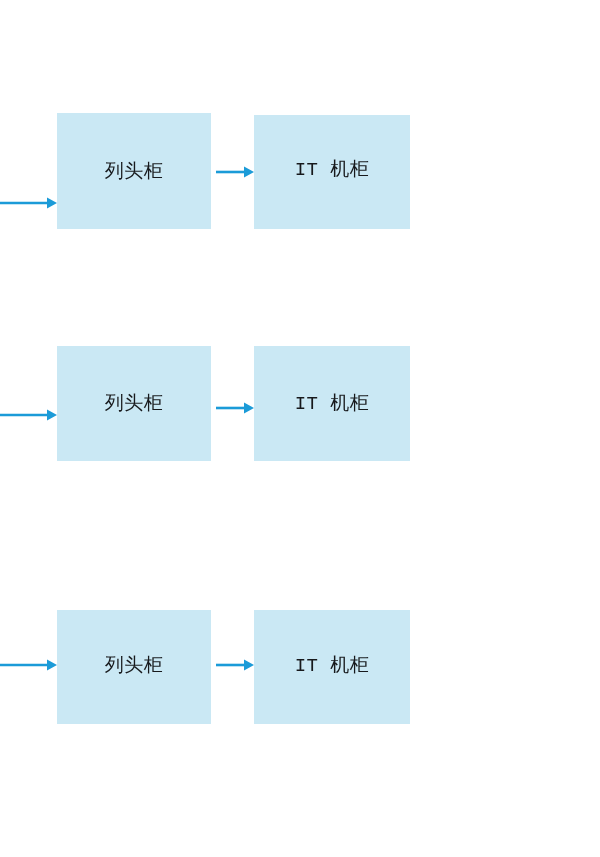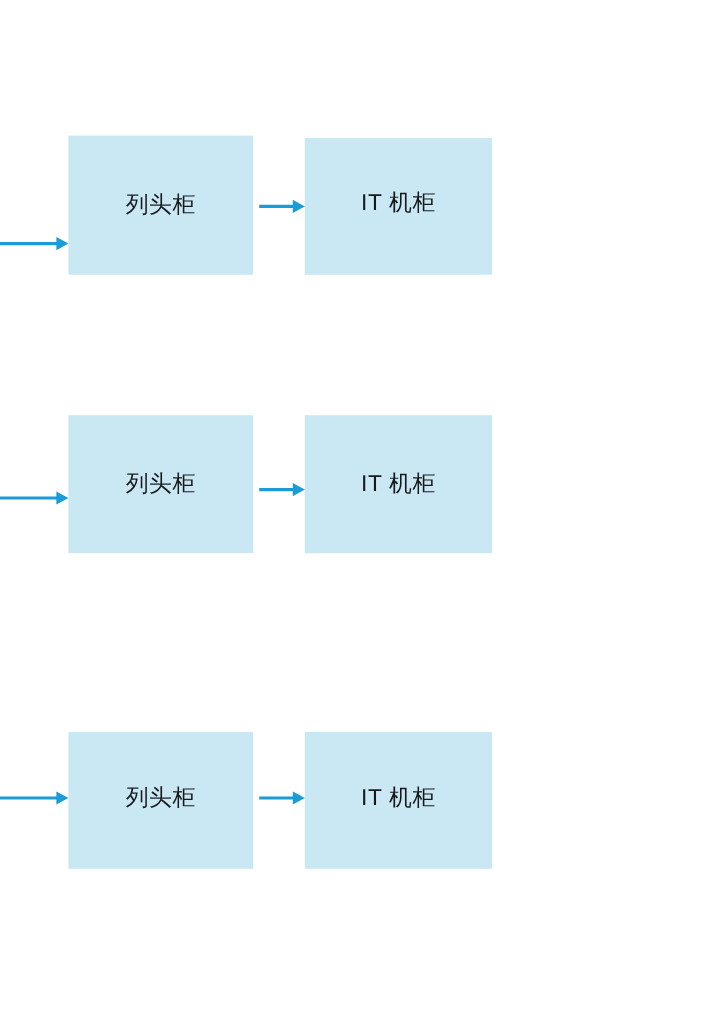--- a/index.html
+++ b/index.html
@@ -38,21 +38,21 @@
     height: 14px;
   }
   .arrow svg {
     display: block;
     overflow: visible;
   }
 </style>
 </head>
 <body>
 
-<div id="canvas" style="width: 600px; height: 857px; background: rgb(255, 255, 255);">
+<div id="canvas" style="width: 600px; height: 857px; background: rgb(255, 255, 255); font-family: Liberation Mono, monospace;">
     <div>
       <div class="node-box" style="left: 57px; top: 113px; width: 154px; height: 116px; background: rgb(202, 232, 244);"></div>
       <div class="node-label" style="left: 57px; width: 154px; top: 161px; color: rgb(23, 25, 28); position: absolute;">列头柜</div>
       <div class="node-box" style="left: 254px; top: 115px; width: 156px; height: 114px; background: rgb(202, 232, 244);"></div>
       <div class="node-label" style="left: 254px; width: 156px; top: 159px; color: rgb(23, 25, 28); position: absolute;">IT 机柜</div>
       <div class="arrow" style="left: 0px; top: 196px; width: 57px;">
         <svg width="57" height="14" viewBox="0 0 57 14">
           <line x1="0" y1="7" x2="48" y2="7" stroke="#1b9bd8" stroke-width="2.6"></line>
           <polygon points="47,1.5 57,7 47,12.5" fill="#1b9bd8"></polygon>
         </svg>

